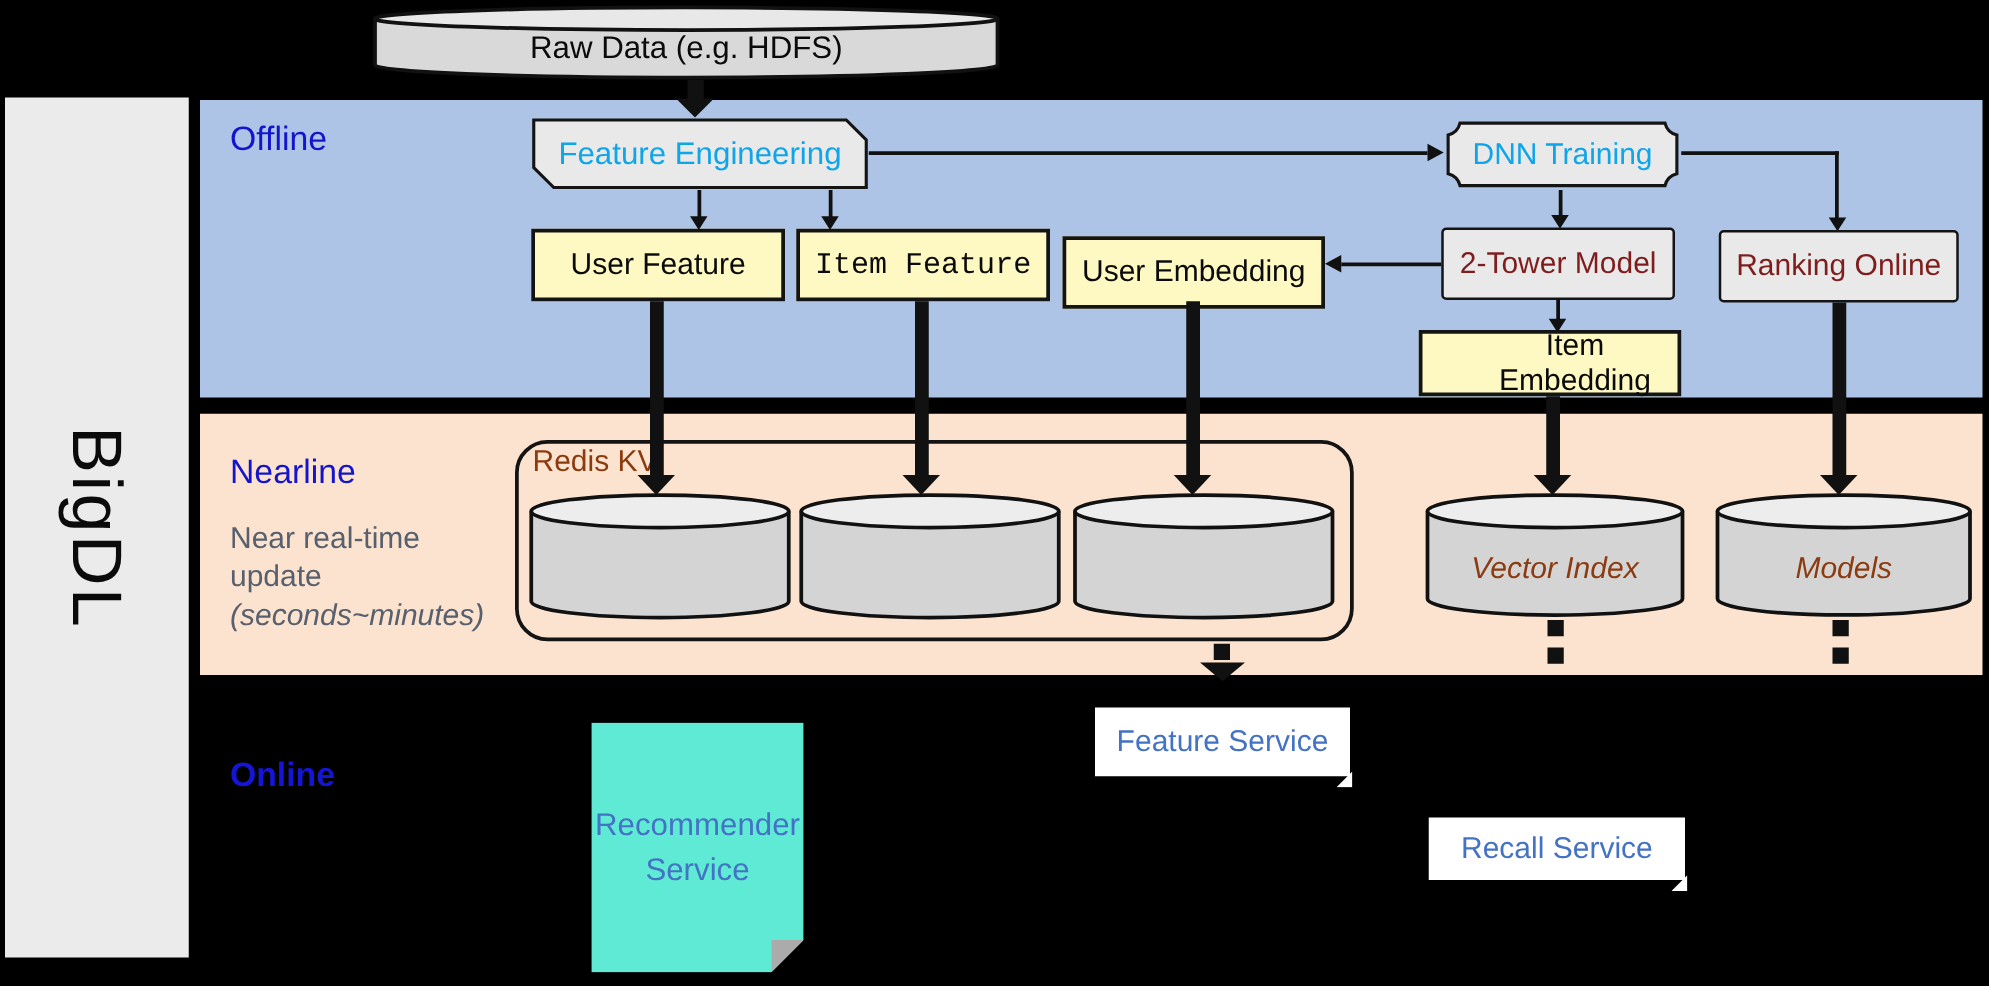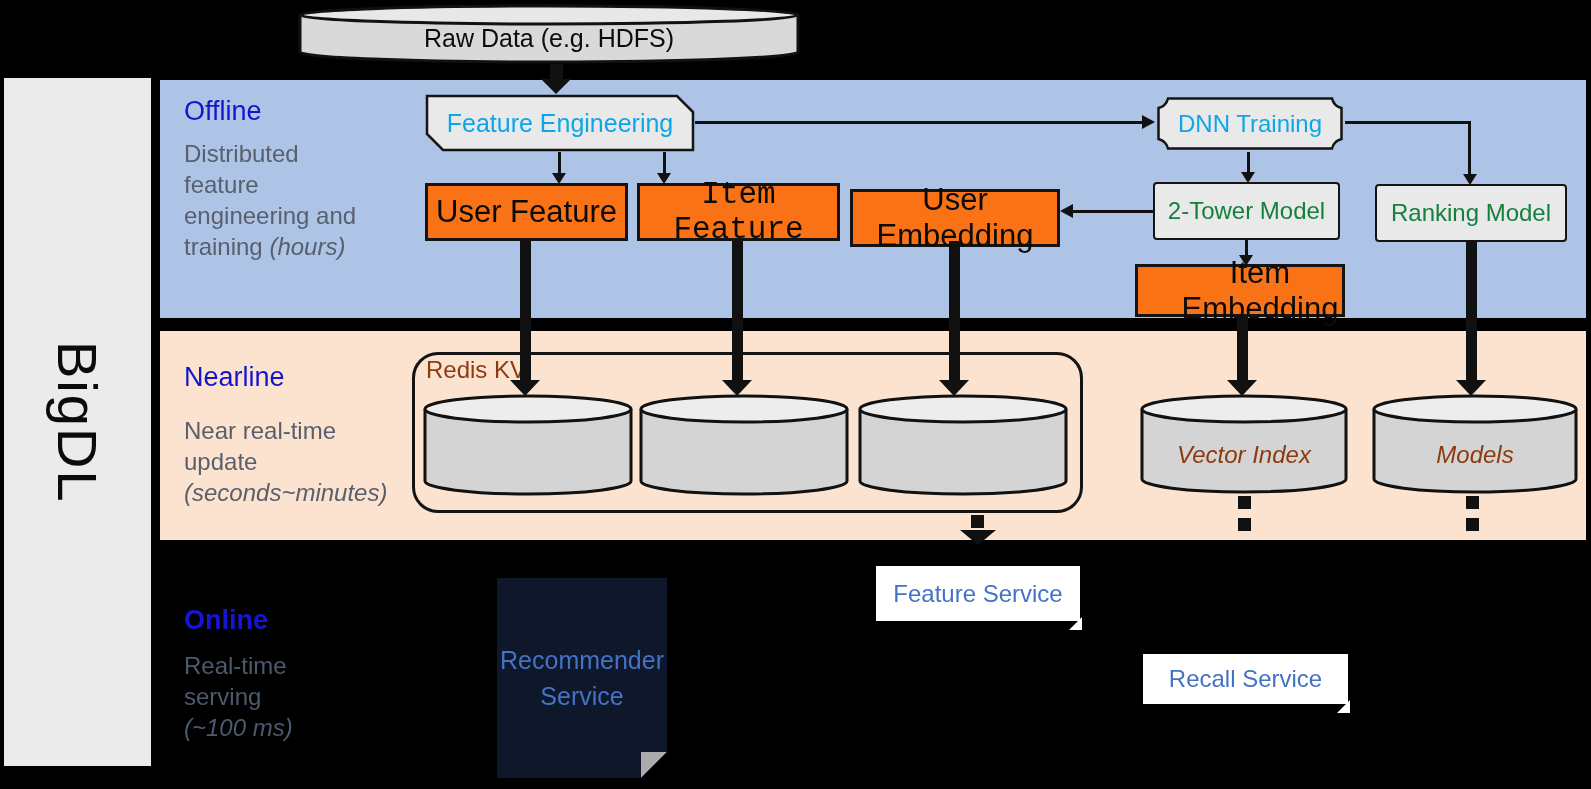--- a/index.html
+++ b/index.html
@@ -17,37 +17,37 @@
   
   .sec-title{font-size:27px;color:#1414CC;}
   .sec-title.on-black{color:#1515D6;font-weight:bold;}
   .sec-desc{font-size:24px;line-height:31px;color:#58606E;}
   .sec-desc.on-black{color:#4C5A6E;}
   .it{font-style:italic;}
 
   
   .nodelabel{display:flex;align-items:center;justify-content:center;text-align:center;
              width:100%;height:100%;}
-  .graybox{background:#f97316;border:3px solid #141414;box-sizing:border-box;
-           font-size:31px;color:#0b0b0b;}
+  .graybox{background:#fef9c3;border:3px solid #141414;box-sizing:border-box;
+           font-size:24px;color:#0b0b0b;}
   .roundbox{background:#E9E9E9;border:2.5px solid #141414;border-radius:4px;
-            box-sizing:border-box;font-size:24px;color:#15803d;}
+            box-sizing:border-box;font-size:24px;color:#7f1d1d;}
   .redisbox{border:3px solid #141414;border-radius:26px;box-sizing:border-box;background:transparent;}
   .brown{color:#8C3B10;font-size:24px;}
   .bluenode{color:#0ea5e9;font-size:25px;}
   .cyl-label{position:absolute;left:0;top:0;width:100%;height:100%;display:flex;
              align-items:center;justify-content:center;padding-top:22px;box-sizing:border-box;font-style:italic;}
 
   
   .service{background:#FFFFFF;color:#4472C4;font-size:24px;display:flex;
            align-items:center;justify-content:center;}
   .curl{position:absolute;width:13px;height:13px;right:-2px;bottom:-9px;background:#FFFFFF;
         clip-path:polygon(100% 0,0 100%,100% 100%);}
-  .doc{background:#0f172a;
-       clip-path:polygon(0 0,100% 0,100% calc(100% - 26px),calc(100% - 26px) 100%,0 100%);margin-left:24px;}
+  .doc{background:#5eead4;
+       clip-path:polygon(0 0,100% 0,100% calc(100% - 26px),calc(100% - 26px) 100%,0 100%);}
   .doc-fold{position:absolute;right:0;bottom:0;width:26px;height:26px;background:#ABABAB;
             clip-path:polygon(0 0,100% 0,0 100%);}
   .doc-text{position:absolute;left:0;top:0;width:100%;height:100%;display:flex;flex-direction:column;
             align-items:center;justify-content:center;color:#4472C4;font-size:25px;line-height:36px;}
 
   
   .hline,.vline,.thickbar,.dash{background:#111;}
   .ah-down-s{width:0;height:0;border-left:7px solid transparent;border-right:7px solid transparent;
              border-top:11px solid #111;}
   .ah-right{width:0;height:0;border-top:7px solid transparent;border-bottom:7px solid transparent;
@@ -73,40 +73,29 @@
 
   <div class="abs" style="left:298px;top:4px;width:502px;height:60px;">
     <svg width="502" height="60" viewBox="0 0 502 60">
       <path d="M2 11 L2 48 A249 10 0 0 0 500 48 L500 11" fill="#D9D9D9" stroke="#111" stroke-width="3"></path>
       <ellipse cx="251" cy="11" rx="249" ry="9" fill="#E8E8E8" stroke="#111" stroke-width="3"></ellipse>
     </svg>
     <div class="abs nodelabel" style="left:0;top:4px;width:100%;height:100%;font-size:25px;color:#0b0b0b;">Raw Data (e.g. HDFS)</div>
   </div>
 
   <div class="abs sec-title" style="left:184px;top:96px;">Offline</div>
-  <div class="abs sec-desc" style="left:184px;top:138px;">
-    <div>Distributed</div>
-    <div>feature</div>
-    <div>engineering and</div>
-    <div><span>training</span> <span class="it">(hours)</span></div>
-  </div>
 
   <div class="abs sec-title" style="left:184px;top:362px;">Nearline</div>
   <div class="abs sec-desc" style="left:184px;top:415px;">
     <div>Near real-time</div>
     <div>update</div>
     <div class="it">(seconds~minutes)</div>
   </div>
 
   <div class="abs sec-title on-black" style="left:184px;top:605px;">Online</div>
-  <div class="abs sec-desc on-black" style="left:184px;top:650px;">
-    <div>Real-time</div>
-    <div>serving</div>
-    <div class="it">(~100 ms)</div>
-  </div>
 
   <div class="abs" style="left:425px;top:94px;width:270px;height:58px;">
     <svg width="270" height="58" viewBox="0 0 270 58">
       <path d="M2 2 H252 L268 18 V56 H18 L2 40 Z" fill="#E9E9E9" stroke="#141414" stroke-width="2.5"></path>
     </svg>
     <div class="abs nodelabel bluenode" style="left:0;top:0;">Feature Engineering</div>
   </div>
 
   <div class="abs" style="left:1155px;top:95px;width:190px;height:57px;">
     <svg width="190" height="57" viewBox="0 0 190 57">
@@ -114,21 +103,21 @@
     </svg>
     <div class="abs nodelabel bluenode" style="left:0;top:0;font-size:24px;">DNN Training</div>
   </div>
 
   <div class="abs graybox nodelabel" style="left:425px;top:183px;width:203px;height:58px;">User Feature</div>
   <div class="abs graybox nodelabel" style="left:637px;top:183px;width:203px;height:58px;font-family:Liberation Mono, monospace;">Item Feature</div>
   <div class="abs graybox nodelabel" style="left:850px;top:189px;width:210px;height:58px;">User Embedding</div>
   <div class="abs graybox nodelabel" style="left:1135px;top:264px;width:210px;height:53px;padding-left:40px;">Item Embedding</div>
 
   <div class="abs roundbox nodelabel" style="left:1153px;top:182px;width:187px;height:58px;">2-Tower Model</div>
-  <div class="abs roundbox nodelabel" style="left:1375px;top:184px;width:192px;height:58px;">Ranking Model</div>
+  <div class="abs roundbox nodelabel" style="left:1375px;top:184px;width:192px;height:58px;">Ranking Online</div>
 
   <div class="abs redisbox" style="left:412px;top:352px;width:671px;height:161px;"></div>
   <div class="abs brown" style="left:426px;top:356px;">Redis KV</div>
 
   <div class="abs" style="left:423px;top:393px;width:210px;height:104px;">
     <svg width="210" height="104" viewBox="0 0 210 104">
       <path d="M2 16 L2 88 A103 13 0 0 0 208 88 L208 16" fill="#D4D4D4" stroke="#111" stroke-width="3"></path>
       <ellipse cx="105" cy="16" rx="103" ry="13" fill="#EDEDED" stroke="#111" stroke-width="3"></ellipse>
     </svg>
   </div>

